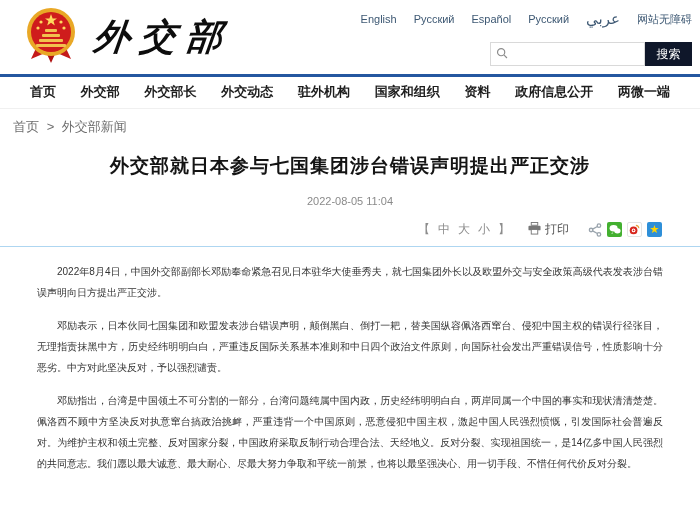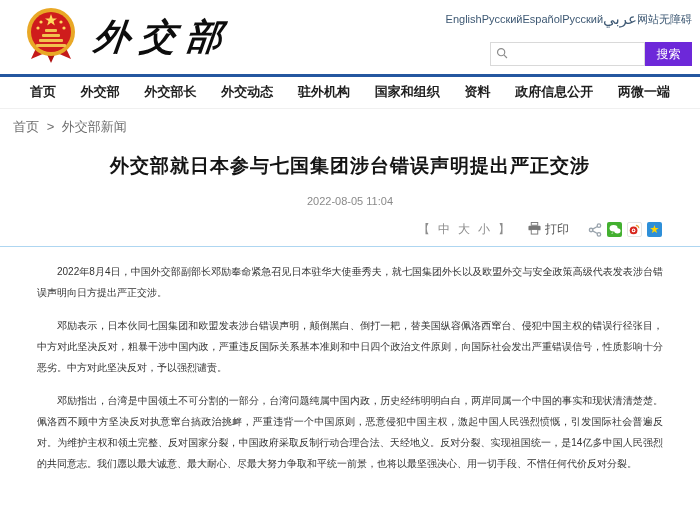--- a/index.html
+++ b/index.html
@@ -9,31 +9,31 @@
     font-family:"Liberation Sans", sans-serif; color:#333; position:relative;
   }
   
   .header { height:74px; position:relative; }
   .brand { position:absolute; left:24px; top:6px; display:flex; align-items:center; }
   .calligraphy {
     font-size:36px; font-weight:900; font-style:italic; color:#0d0d0d;
     letter-spacing:10px; margin-left:16px; transform:skewX(-6deg);
   }
   .header-right { position:absolute; right:8px; top:10px; width:300px; }
-  .lang-row { display:flex; justify-content:flex-end; align-items:center; font-size:11px; }
+  .lang-row { display:flex; justify-content:flex-end; align-items:center; gap:17px; font-size:11px; }
   .lang { color:#3d5873; text-decoration:none; cursor:pointer; white-space:nowrap; }
   .lang.arabic { font-size:15px; }
   .search-row { display:flex; justify-content:flex-end; margin-top:14px; }
   .search-box {
     width:155px; height:24px; border:1px solid #d9d9d9; background:#fff;
     display:flex; align-items:center; padding:0 5px;
   }
   .search-box input { border:none; outline:none; flex:1; font-size:12px; min-width:0; background:transparent; }
   .search-btn {
-    width:47px; height:24px; background:#6d28d9; color:#fff; border:none;
+    width:47px; height:24px; background:#0f172a; color:#fff; border:none;
     font-size:12px; cursor:pointer; font-family:Liberation Serif, serif;
   }
   
   .nav {
     border-top:3px solid #2457a0; border-bottom:1px solid #f0f0f0;
     display:flex; justify-content:space-between; align-items:center;
     padding:6px 30px 7px 30px;
   }
   .nav a { font-size:13px; font-weight:bold; color:#1d1d1d; text-decoration:none; cursor:pointer; white-space:nowrap; }
   
@@ -186,19 +186,19 @@
           </svg>
         </span>
         <span class="si qzone">★</span>
       </span>
     </div>
 
     <hr class="divider">
 
     <div class="body-text">
       <p>2022年8月4日，中国外交部副部长邓励奉命紧急召见日本驻华大使垂秀夫，就七国集团外长以及欧盟外交与安全政策高级代表发表涉台错误声明向日方提出严正交涉。</p>
-      <p>邓励表示，日本伙同七国集团和欧盟发表涉台错误声明，颠倒黑白、倒打一耙，替美国纵容佩洛西窜台、侵犯中国主权的错误行径张目，中方对此坚决反对，粗暴干涉中国内政，严重违反国际关系基本准则和中日四个政治文件原则，向国际社会发出严重错误信号，性质影响十分恶劣。中方对此坚决反对，予以强烈谴责。</p>
+      <p>邓励表示，日本伙同七国集团和欧盟发表涉台错误声明，颠倒黑白、倒打一耙，替美国纵容佩洛西窜台、侵犯中国主权的错误行径张目，无理指责抹黑中方，历史经纬明明白白，严重违反国际关系基本准则和中日四个政治文件原则，向国际社会发出严重错误信号，性质影响十分恶劣。中方对此坚决反对，予以强烈谴责。</p>
       <p>邓励指出，台湾是中国领土不可分割的一部分，台湾问题纯属中国内政，历史经纬明明白白，两岸同属一个中国的事实和现状清清楚楚。佩洛西不顾中方坚决反对执意窜台搞政治挑衅，严重违背一个中国原则，恶意侵犯中国主权，激起中国人民强烈愤慨，引发国际社会普遍反对。为维护主权和领土完整、反对国家分裂，中国政府采取反制行动合理合法、天经地义。反对分裂、实现祖国统一，是14亿多中国人民强烈的共同意志。我们愿以最大诚意、最大耐心、尽最大努力争取和平统一前景，也将以最坚强决心、用一切手段、不惜任何代价反对分裂。</p>
 
     </div>
   </main>
 
 </div>
 
 </body></html>

